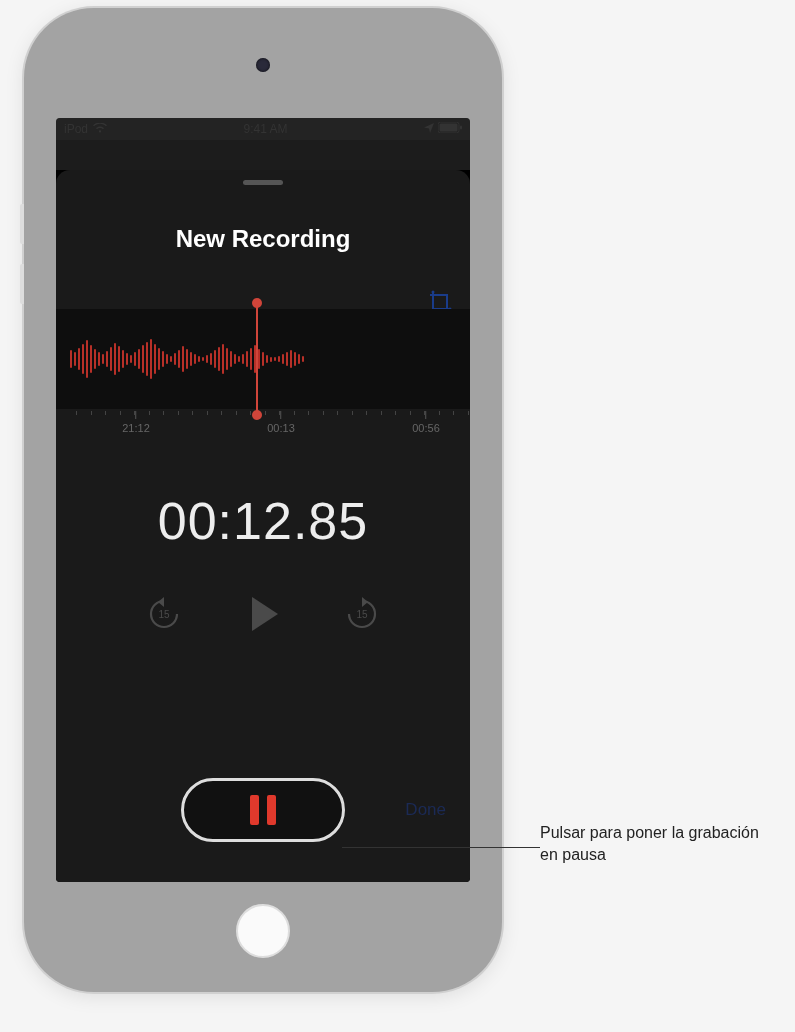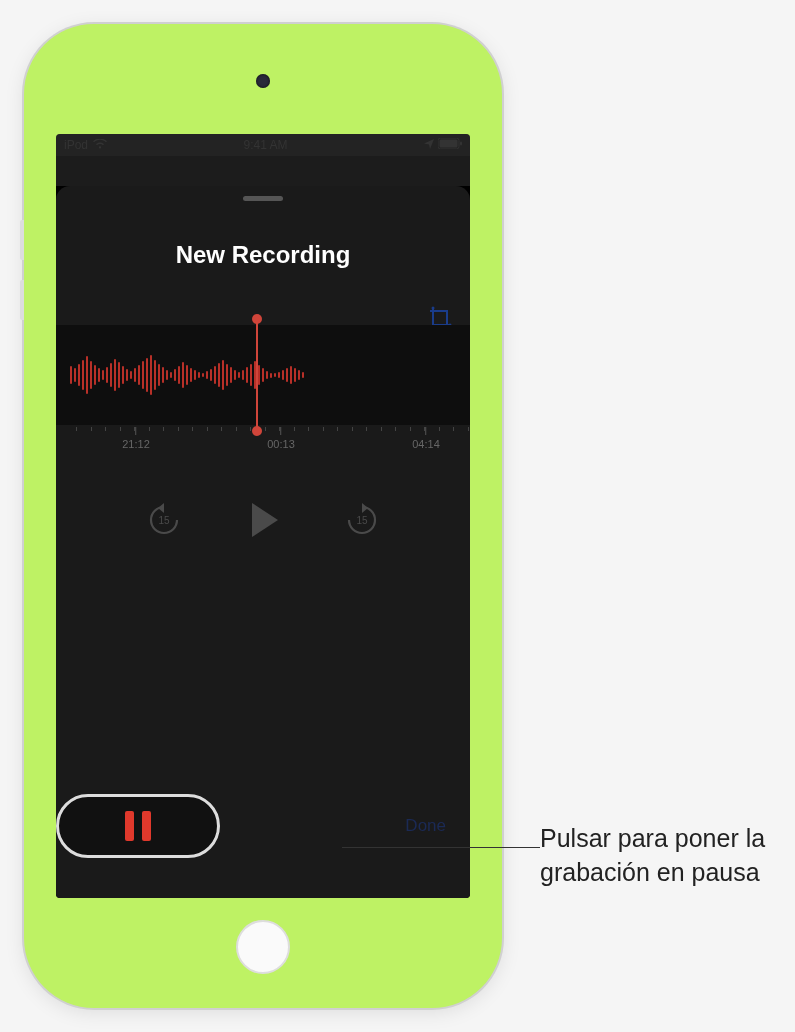--- a/index.html
+++ b/index.html
@@ -12,24 +12,24 @@
       background: #f5f5f5;
       font-family: -apple-system, BlinkMacSystemFont, "Helvetica Neue", sans-serif;
       width: 795px;
       height: 1032px;
       position: relative;
     }
     
     .device-frame {
       position: absolute;
       left: 24px;
-      top: 24px;
+      top: 8px;
       width: 478px;
       height: 984px;
-      background: #bef264;
+      background: #a3a3a3;
       border-radius: 70px;
       box-shadow: 0 0 0 2px #d0d0d0, 0 4px 20px rgba(0,0,0,0.1);
       padding: 110px 32px 110px 32px;
     }
     
     .camera {
       position: absolute;
       top: 50px;
       left: 50%;
       transform: translateX(-50%);
@@ -261,20 +261,21 @@
       color: #4a4a4a;
     }
     
     .record-row {
       position: absolute;
       bottom: 40px;
       left: 0;
       right: 0;
       display: flex;
       align-items: center;
+      justify-content: center;
     }
     
     .pause-button {
       width: 164px;
       height: 64px;
       border: 3px solid #ddd;
       border-radius: 36px;
       background: #111;
       display: flex;
       align-items: center;
@@ -299,21 +300,21 @@
       color: #1b2a55;
       font-size: 17px;
       font-weight: 500;
     }
     
     .callout {
       position: absolute;
       left: 540px;
       top: 822px;
       width: 240px;
-      font-size: 25px;
+      font-size: 16px;
       line-height: 1.35;
       color: #222;
     }
     
     .callout-line {
       position: absolute;
       left: 342px;
       top: 847px;
       width: 198px;
       height: 1px;
@@ -434,21 +435,21 @@
             <div class="wave-bar" style="height: 14px;"></div>
             <div class="wave-bar" style="height: 10px;"></div>
             <div class="wave-bar" style="height: 6px;"></div>
           </div>
         <div class="playhead"></div>
       </div>
 
       <div class="ruler">
         <div class="ruler-tick" style="left:80px">21:12</div>
         <div class="ruler-tick" style="left:225px">00:13</div>
-        <div class="ruler-tick" style="left:370px">04:14</div>
+        <div class="ruler-tick" style="left:370px">00:56</div>
       <div class="ruler-minor" style="left: 20px;"></div>
           <div class="ruler-minor" style="left: 34.5px;"></div>
           <div class="ruler-minor" style="left: 49px;"></div>
           <div class="ruler-minor" style="left: 63.5px;"></div>
           <div class="ruler-minor" style="left: 78px;"></div>
           <div class="ruler-minor" style="left: 92.5px;"></div>
           <div class="ruler-minor" style="left: 107px;"></div>
           <div class="ruler-minor" style="left: 121.5px;"></div>
           <div class="ruler-minor" style="left: 136px;"></div>
           <div class="ruler-minor" style="left: 150.5px;"></div>
@@ -465,20 +466,21 @@
           <div class="ruler-minor" style="left: 310px;"></div>
           <div class="ruler-minor" style="left: 324.5px;"></div>
           <div class="ruler-minor" style="left: 339px;"></div>
           <div class="ruler-minor" style="left: 353.5px;"></div>
           <div class="ruler-minor" style="left: 368px;"></div>
           <div class="ruler-minor" style="left: 382.5px;"></div>
           <div class="ruler-minor" style="left: 397px;"></div>
           <div class="ruler-minor" style="left: 411.5px;"></div>
         </div>
 
+      <div class="elapsed-time">00:12.85</div>
 
       <div class="playback-controls">
         <div class="skip-btn">
           <svg width="36" height="36" viewBox="0 0 36 36">
               <path fill="none" stroke="#4a4a4a" stroke-width="2.2" d="M18 5 A13 13 0 1 0 31 18"></path>
               <path fill="#4a4a4a" d="M18 1l-6 5 6 5z"></path>
             </svg>
           <span class="skip-label">15</span>
         </div>
         <div class="play-btn">

